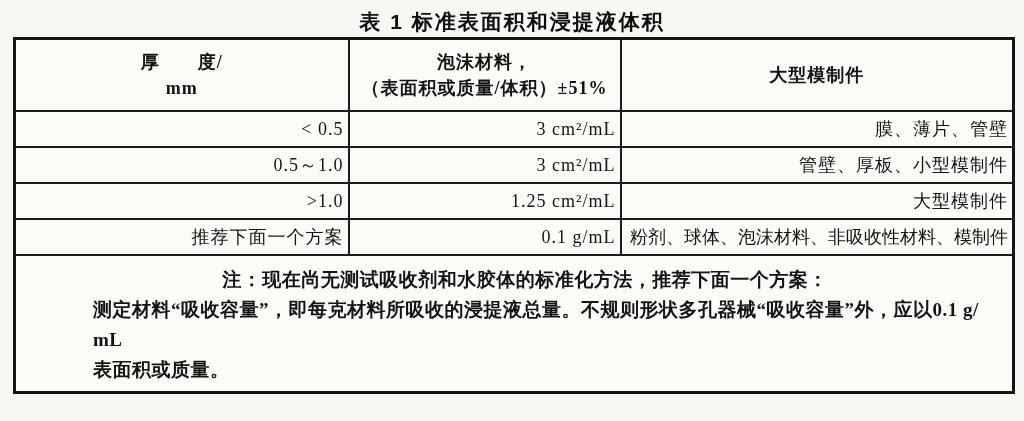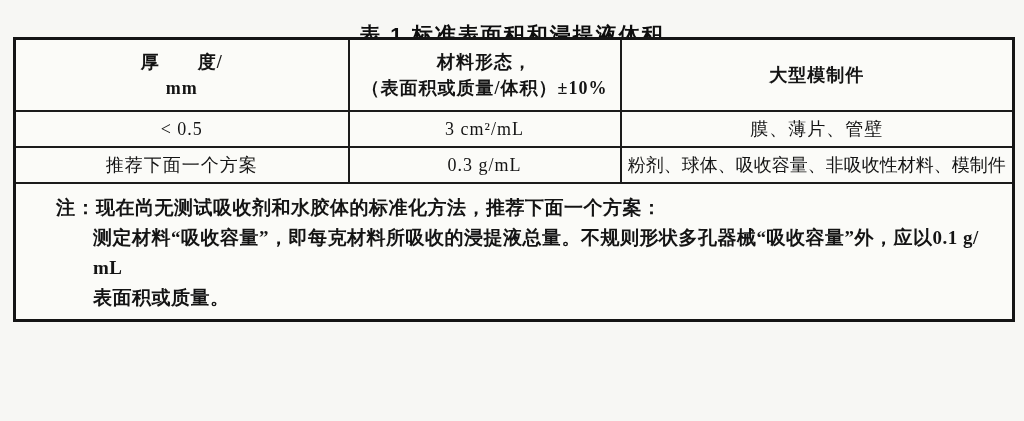--- a/index.html
+++ b/index.html
@@ -6,21 +6,21 @@
   body {
     width: 1024px; height: 421px;
     background: #f7f7f4;
     color: #161616;
     font-family: "Liberation Serif", serif;
     overflow: hidden;
   }
   .page { position: relative; width: 1024px; height: 421px; }
 
   .doc-title {
-    padding-top: 21px;
+    padding-top: 8px;
     text-align: center;
     font-family: "Liberation Sans", sans-serif;
     font-weight: bold;
     font-size: 21px;
     letter-spacing: 2px;
     color: #0d0d0d;
   }
 
   table.spec {
     position: absolute;
@@ -34,33 +34,33 @@
   .spec th, .spec td {
     border: 2px solid #1b1b1b;
     text-align: center;
     vertical-align: middle;
     padding: 0 4px;
     font-size: 18px;
     line-height: 1.45;
     color: #141414;
   }
   .spec th { height: 70px; font-weight: 600; }
-  .spec td.data { height: 34px; }
+  .spec td.data { height: 34px; text-align: right; }
   .cn { font-weight: 400; letter-spacing: 1px; }
   .num { font-weight: normal; letter-spacing: 1px; }
 
   td.note-cell {
     height: 98px;
     text-align: left;
     vertical-align: top;
     padding: 9px 18px 6px 40px;
     font-size: 19px;
     line-height: 30px;
   }
-  .note-first { white-space: nowrap; }
+  .note-first { white-space: nowrap; text-align: center; }
   .note-label { font-weight: 600; letter-spacing: 1px; }
   .note-line1 { font-weight: 600; letter-spacing: 0.5px; }
   .note-body { margin-left: 37px; font-weight: 600; letter-spacing: 0.5px; }
 </style>
 </head>
 <body>
 
 <div class="page">
 
   <div class="doc-title">表 1  标准表面积和浸提液体积</div>
@@ -71,36 +71,46 @@
       <col style="width:272px">
       <col style="width:393px">
     </colgroup>
     <thead>
       <tr>
         <th class="cn">
           <div>厚　　度/</div>
           <div>mm</div>
         </th>
         <th class="cn">
-          <div>材料形态，</div>
-          <div>（表面积或质量/体积）±10%</div>
+          <div>泡沫材料，</div>
+          <div>（表面积或质量/体积）±51%</div>
         </th>
         <th class="cn">大型模制件</th>
       </tr>
     </thead>
     <tbody>
       <tr>
         <td class="data num">&lt; 0.5</td>
         <td class="data num">3 cm²/mL</td>
         <td class="data cn">膜、薄片、管壁</td>
       </tr>
       <tr>
+        <td class="data num">0.5～1.0</td>
+        <td class="data num">3 cm²/mL</td>
+        <td class="data cn">管壁、厚板、小型模制件</td>
+      </tr>
+      <tr>
+        <td class="data num">&gt;1.0</td>
+        <td class="data num">1.25 cm²/mL</td>
+        <td class="data cn">大型模制件</td>
+      </tr>
+      <tr>
         <td class="data cn">推荐下面一个方案</td>
-        <td class="data num">0.3 g/mL</td>
-        <td class="data cn" style="letter-spacing:0">粉剂、球体、吸收容量、非吸收性材料、模制件</td>
+        <td class="data num">0.1 g/mL</td>
+        <td class="data cn" style="letter-spacing:0">粉剂、球体、泡沫材料、非吸收性材料、模制件</td>
       </tr>
       <tr>
         <td class="note-cell" colspan="3">
           <div class="note-first">
             <span class="note-label">注：</span><span class="note-line1">现在尚无测试吸收剂和水胶体的标准化方法，推荐下面一个方案：</span>
           </div>
           <div class="note-body">
             <div>测定材料“吸收容量”，即每克材料所吸收的浸提液总量。不规则形状多孔器械“吸收容量”外，应以0.1 g/ mL</div>
             <div>表面积或质量。</div>
           </div>

